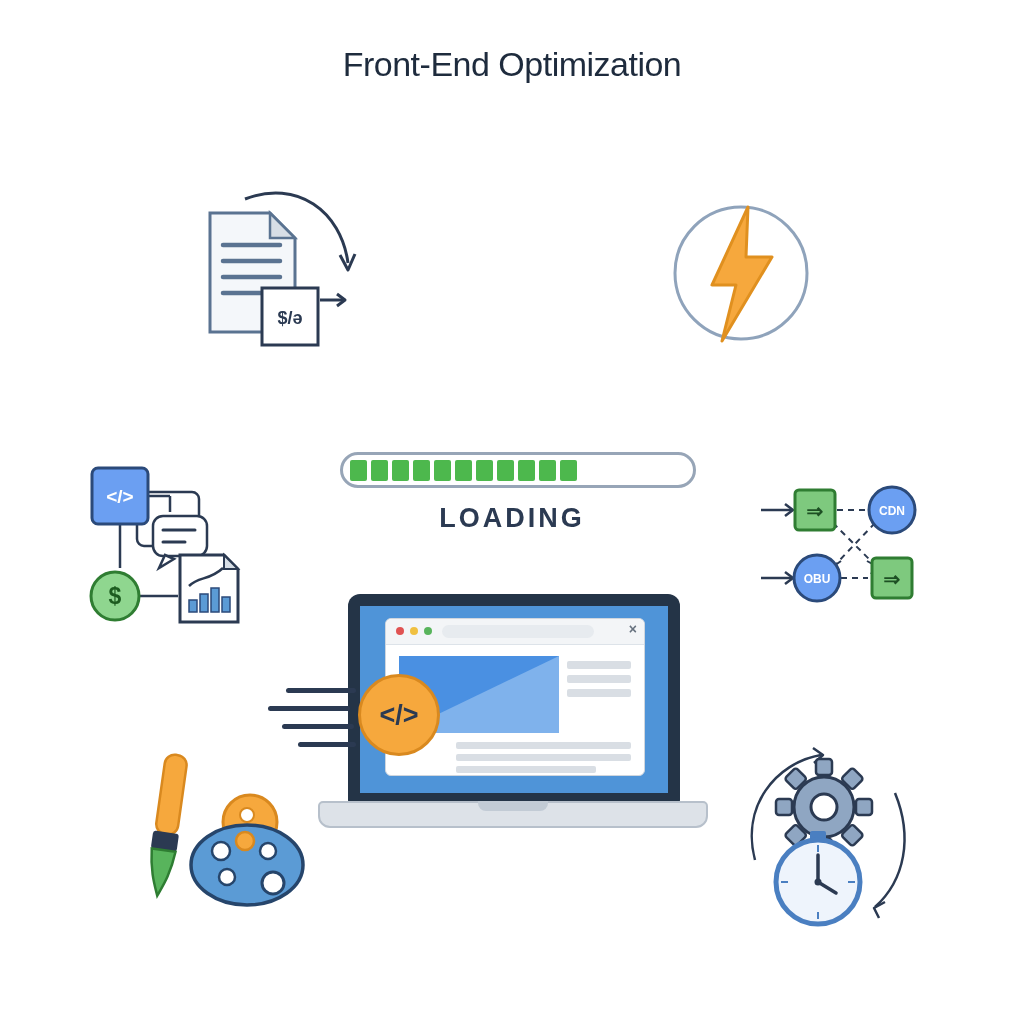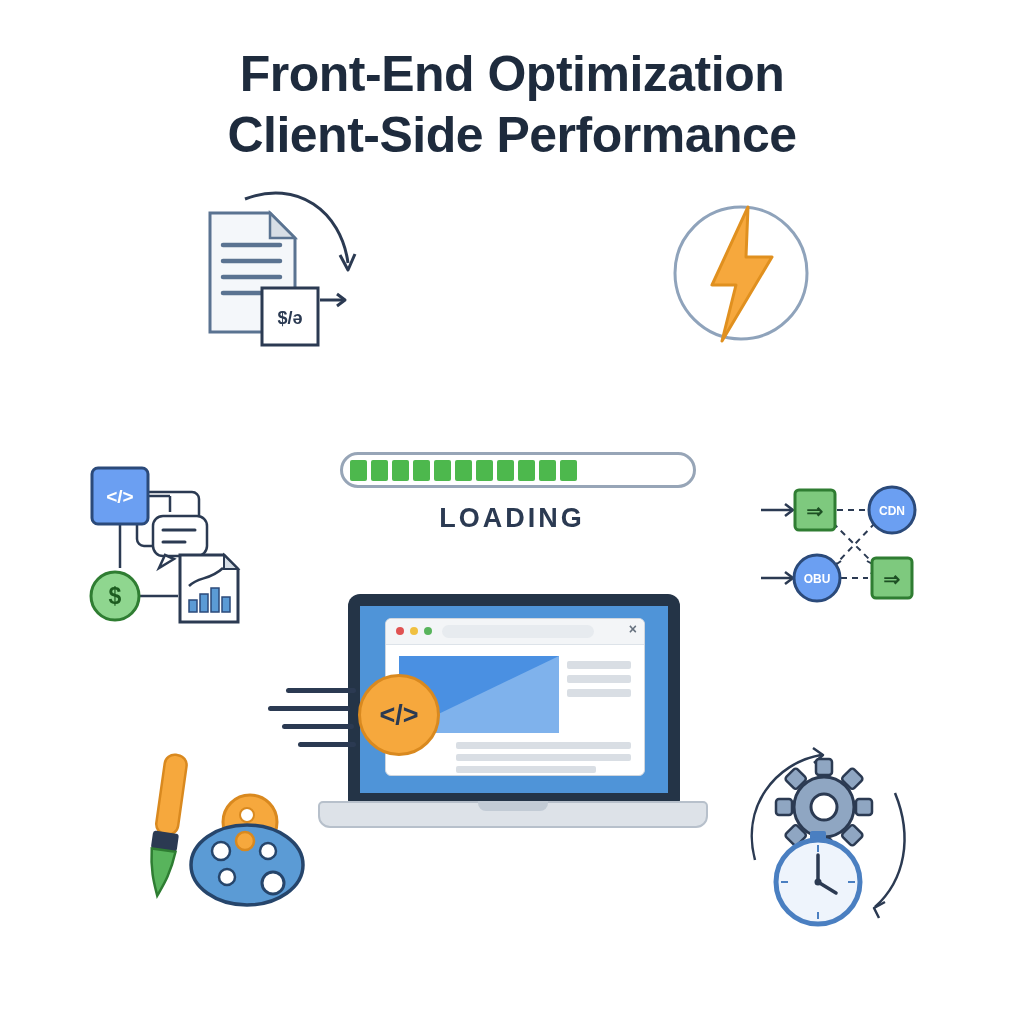--- a/index.html
+++ b/index.html
@@ -3,21 +3,21 @@
 <meta charset="utf-8">
 <style>
   html,body{margin:0;padding:0;background:#fff;}
   #canvas{
     position:relative;width:1024px;height:1024px;background:#ffffff;overflow:hidden;
     font-family:"Liberation Sans", sans-serif;color:#1e2b3d;
   }
   .abs{position:absolute;}
   
   #title{top:44px;left:0;width:1024px;text-align:center;}
-  .title-line{font-size:50px;font-weight:bold;letter-spacing:-0.5px;line-height:1.22;color:#1e2b3d;}
+  .title-line{font-size:34px;font-weight:normal;letter-spacing:-0.5px;line-height:1.22;color:#1e2b3d;}
   
   #loading-bar{
     left:340px;top:452px;width:356px;height:36px;border:3px solid #97a5b7;border-radius:18px;
     background:#fff;box-sizing:border-box;padding:4px 7px;display:flex;align-items:center;
   }
   #loading-segments{display:flex;gap:4px;height:100%;align-items:center;}
   .seg{width:17px;height:21px;background:#4db84d;border-radius:2px;flex:none;}
   #loading-label{left:0;top:503px;width:1024px;text-align:center;font-size:27px;font-weight:bold;
     letter-spacing:3px;color:#2b3a52;}
   
@@ -47,21 +47,20 @@
     font-size:27px;font-weight:bold;color:#2b3a52;}
   svg text{font-family:"Liberation Sans", sans-serif;}
 </style>
 </head>
 <body>
 
 <div id="canvas">
 
   <div class="abs" id="title">
     <div class="title-line">Front-End Optimization</div>
-    <div class="title-line">Client-Side Performance</div>
   </div>
 
   <svg class="abs" style="left:185px;top:185px;" width="200" height="180" viewBox="0 0 200 180">
     <path d="M25,28 h60 l25,25 v94 h-85 z" fill="#f4f7fa" stroke="#5a7391" stroke-width="3"></path>
     <path d="M85,28 l25,25 h-25 z" fill="#d7dee6" stroke="#5a7391" stroke-width="2.5"></path>
     <g stroke="#5a7391" stroke-width="4.5" stroke-linecap="round">
       <line x1="38" y1="60" x2="95" y2="60"></line>
       <line x1="38" y1="76" x2="95" y2="76"></line>
       <line x1="38" y1="92" x2="95" y2="92"></line>
       <line x1="38" y1="108" x2="78" y2="108"></line>

